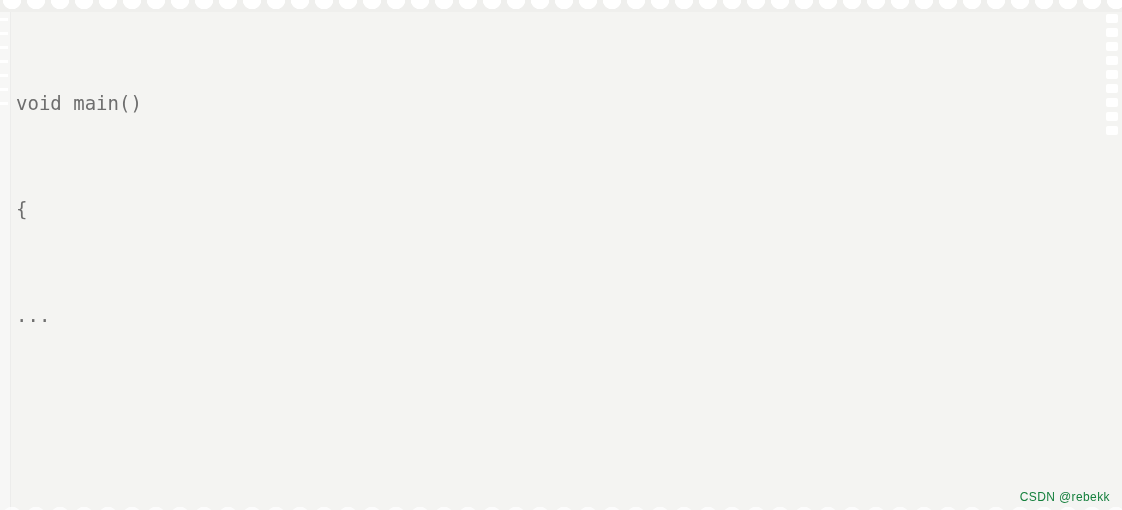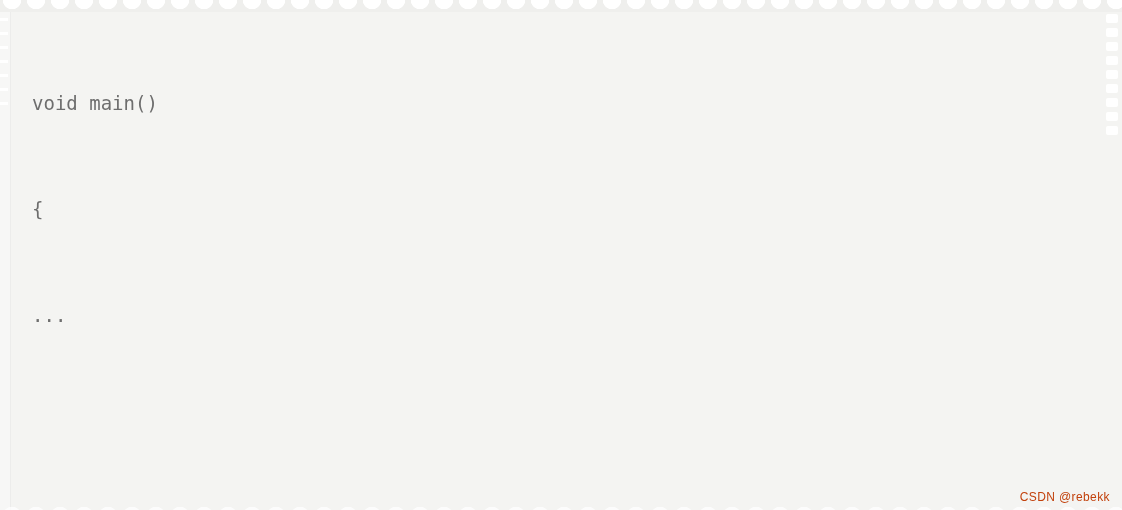--- a/index.html
+++ b/index.html
@@ -90,34 +90,34 @@
     position: absolute;
     left: 16px;
     top: 10px;
     right: 6px;
     font-size: 19px;
     line-height: 26.5px;
     color: #6e6e6e;
     white-space: pre;
     letter-spacing: 0px;
   }
-  .line { min-height: 26.5px; margin-left: 16px; }
+  .line { min-height: 26.5px; }
   .blank { height: 26.5px; }
 
   
   .t-plain  { color: #6e6e6e; }
 
   
   .watermark {
     position: absolute;
     right: 12px;
     bottom: 6px;
     font-family: "Liberation Sans", sans-serif;
     font-size: 12px;
-    color: #c2410c;
+    color: #15803d;
     letter-spacing: .4px;
     z-index: 5;
   }
 </style>
 </head>
 <body>
 
 <div id="screenshot">
 
   <div class="paper"></div>

